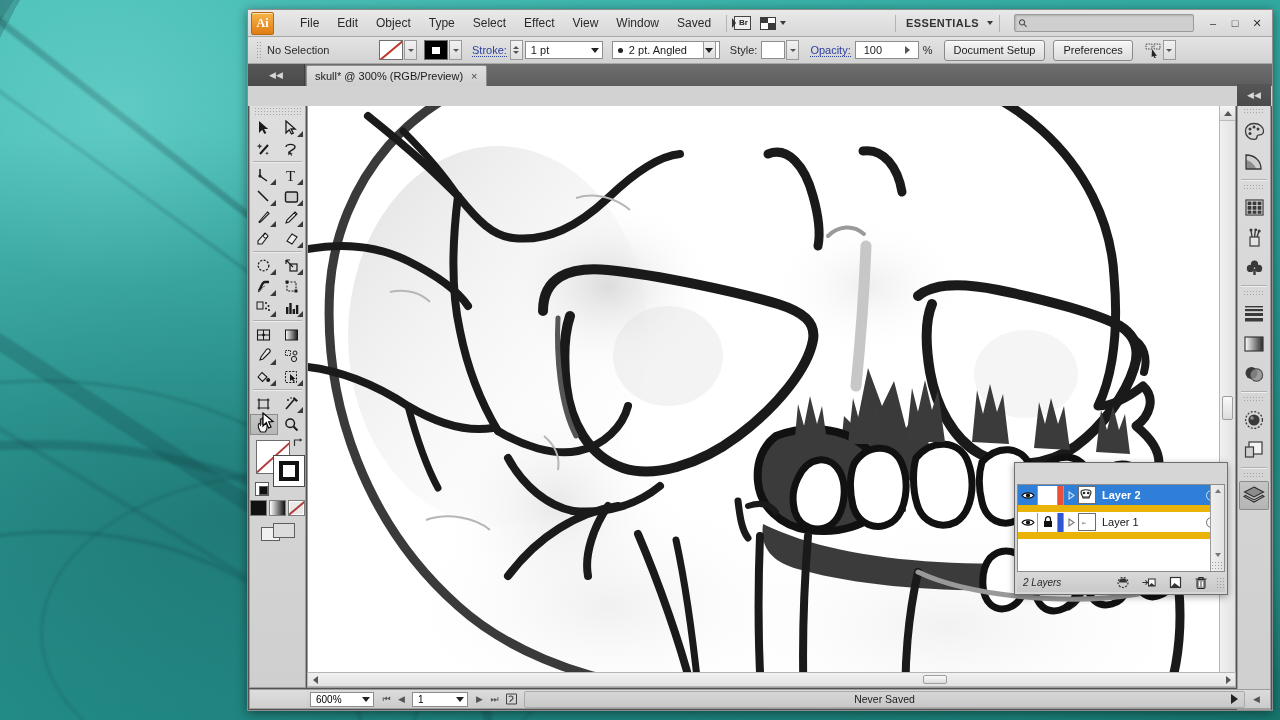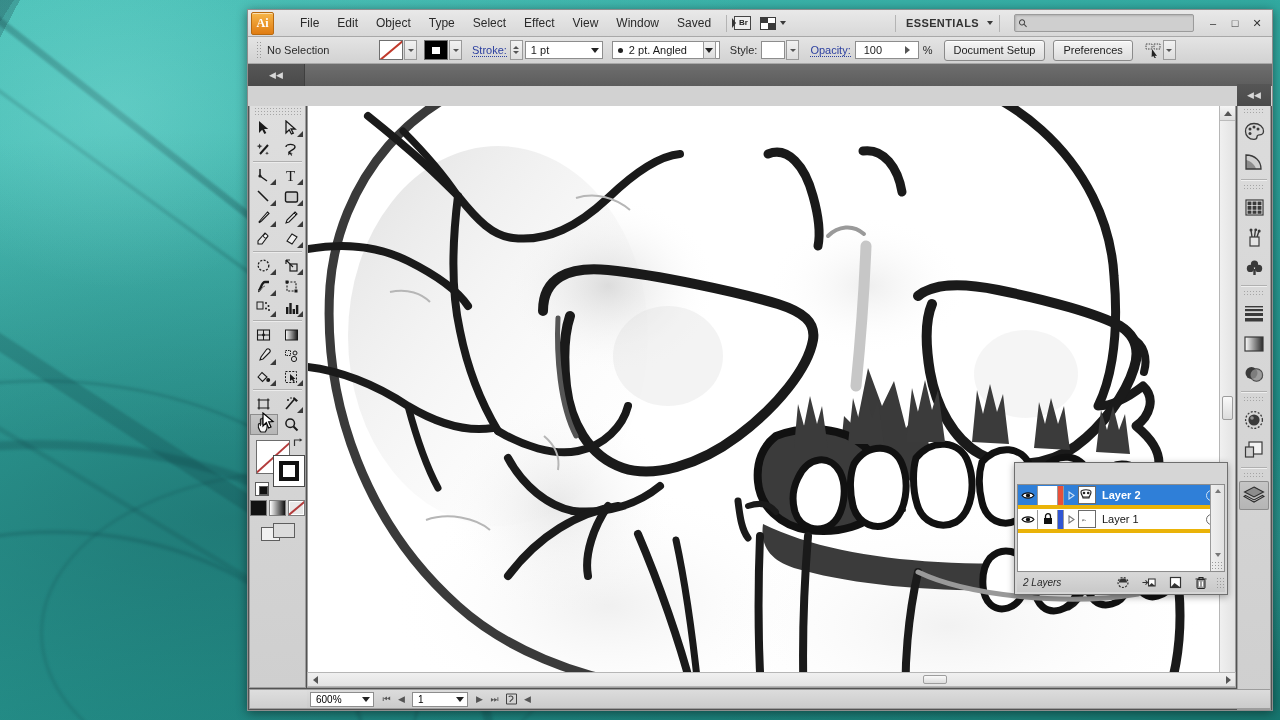--- a/index.html
+++ b/index.html
@@ -335,21 +335,21 @@
   }
   #layers-tabctl{margin-left:auto;display:flex;align-items:center;gap:5px;padding-right:5px;color:#ddd;font-size:9px;}
   .hamburger{width:11px;height:9px;display:flex;flex-direction:column;justify-content:space-between;}
   .hamburger i{height:1.4px;background:#ddd;display:block;}
   #layers-list{
     position:absolute;left:2px;right:2px;top:21px;bottom:22px;
     background:#fff;border:1px solid #8d8d8d;box-sizing:border-box;overflow:hidden;
   }
   .layer-row{
     height:20px;display:flex;align-items:center;
-    border-bottom:4px solid #eab308;position:relative;
+    border-bottom:7px solid #eab308;position:relative;
   }
   .layer-row.sel{background:#2f7fd8;}
   .lr-eye{
     width:19px;height:19px;display:flex;align-items:center;justify-content:center;
     border-right:1px solid #9a9a9a;
   }
   .lr-lock{
     width:19px;height:19px;display:flex;align-items:center;justify-content:center;
     border-right:1px solid #9a9a9a;
   }
@@ -547,20 +547,24 @@
         <path d="M7 6 L12 13 L9.5 12.8 L11 15 L9.6 15 L8.3 12.9 L6.6 14 Z" fill="#222"></path>
       </svg>
       <span class="mini-drop">
           <span class="caret"></span>
         </span>
     </div>
   </div>
 
   <div id="tabbar">
     <div id="tb-collapse">◀◀</div>
+    <div id="doctab">
+      <span>skull* @ 300% (RGB/Preview)</span>
+      <span class="x">×</span>
+    </div>
   </div>
 
   <div id="workarea">
 
     <div id="toolpanel">
       <div id="tool-grip"></div>
       <div class="tool-grid">
         <div class="tool">
           <svg width="12" height="15" viewBox="0 0 12 15">
               <path d="M1 1 L1 13 L4.2 9.8 L6.4 14 L8.3 13.1 L6.1 9 L10.2 9 Z" fill="#1a1a1a"></path>
@@ -1164,16 +1168,20 @@
       <span class="caret"></span>
     </div>
     <div class="sb-nav" style="margin-left:4px">▶</div>
     <div class="sb-nav">⏭</div>
     <div class="sb-nav" style="width:18px">
       <svg width="13" height="12" viewBox="0 0 13 12">
           <path d="M1.5 1 L11.5 1 L11.5 11 L1.5 11 Z" fill="none" stroke="#444" stroke-width="1"></path>
           <path d="M4 4 C4 2.5 8 2.5 8 5 C8 7 5 7 5 9" fill="none" stroke="#444" stroke-width="1.1"></path>
         </svg>
     </div>
+    <div id="sb-status">
+      <span>Never Saved</span>
+      <span class="pl"></span>
+    </div>
     <div class="sb-nav" style="margin-right:6px">◀</div>
   </div>
 
 </div>
 
 </body></html>

